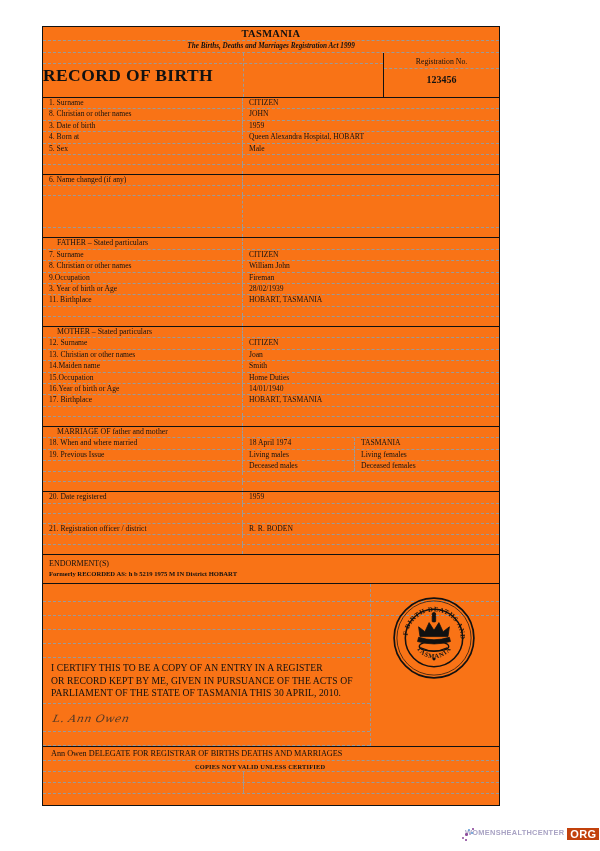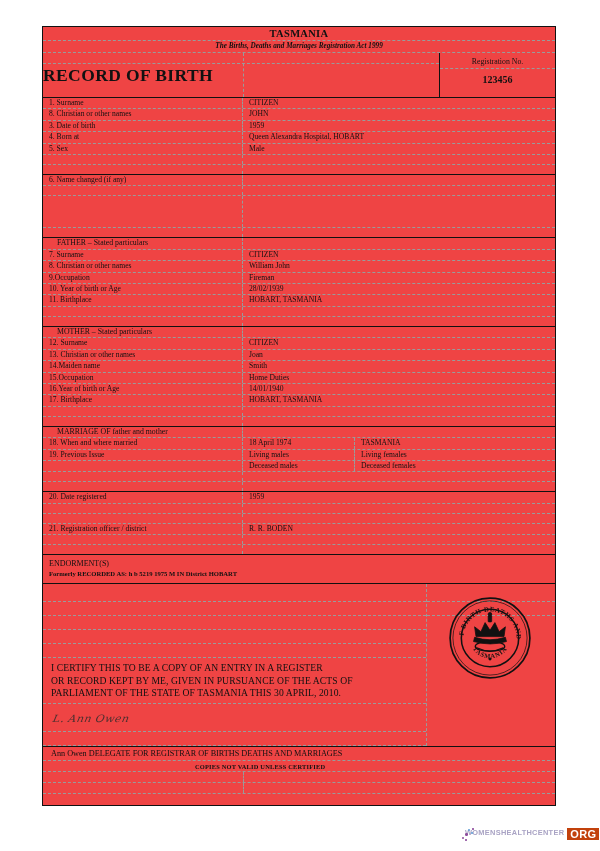--- a/index.html
+++ b/index.html
@@ -20,23 +20,23 @@
   .page {
     position: absolute;
     left: 0; top: 0;
     width: 600px; height: 851px;
     background: #ffffff;
   }
   .doc {
     position: absolute;
     left: 42px;
     top: 26px;
-    width: 514px;
+    width: 458px;
     border: 1px solid #111;
-    background: #ef4444;
+    background: #f97316;
     box-sizing: border-box;
   }
 
   
   .row {
     display: flex;
     box-sizing: border-box;
     border-bottom: 1px dashed #9a9a9a;
     min-height: 10px;
   }
@@ -353,21 +353,21 @@
       </div>
       <div class="row">
         <div class="lbl">8. Christian or other names</div>
         <div class="val">William John</div>
       </div>
       <div class="row">
         <div class="lbl">9.Occupation</div>
         <div class="val">Fireman</div>
       </div>
       <div class="row">
-        <div class="lbl">10. Year of birth or Age</div>
+        <div class="lbl">3. Year of birth or Age</div>
         <div class="val">28/02/1939</div>
       </div>
       <div class="row">
         <div class="lbl">11. Birthplace</div>
         <div class="val">HOBART, TASMANIA</div>
       </div>
       <div class="row blank">
         <div class="lbl"></div>
         <div class="val"></div>
       </div>

